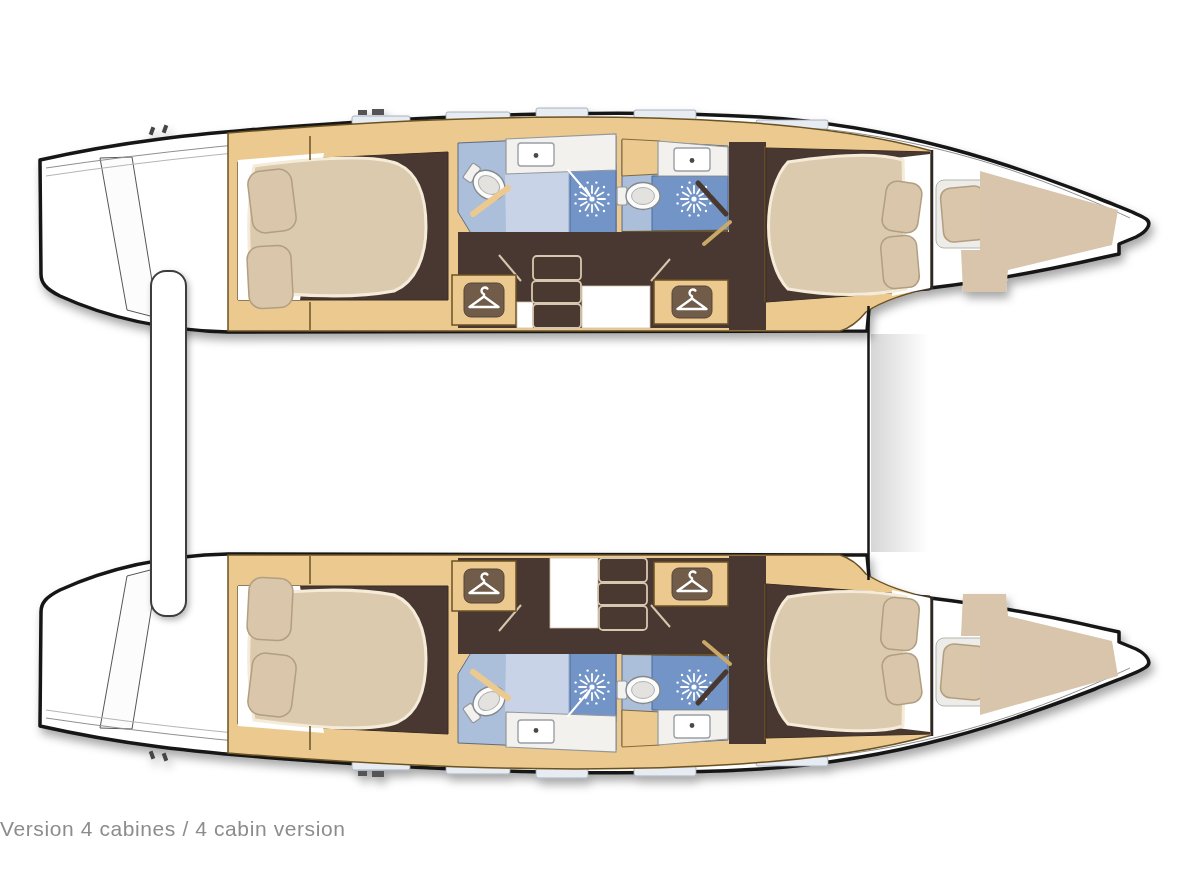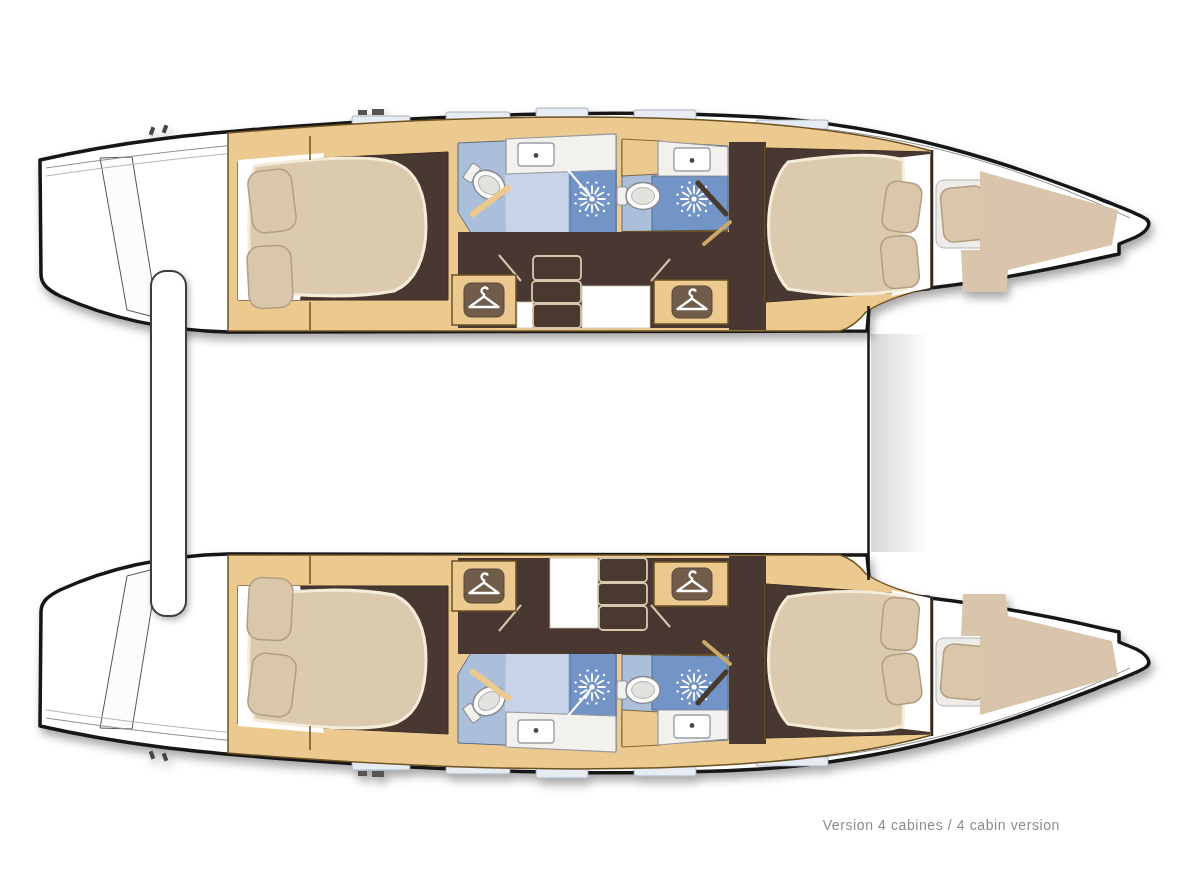--- a/index.html
+++ b/index.html
@@ -21,22 +21,22 @@
   .white{fill:#fff;stroke:#cfc0a8;stroke-width:0.8;}
   .thin{stroke:#8f8f8f;stroke-width:1;fill:none;}
   .hatch{fill:#e7ebf2;stroke:#9aa2ad;stroke-width:0.8;}
   .step{fill:var(--floor);stroke:var(--step_line);stroke-width:1.8;}
   .icon-plate{fill:var(--icon_bg);stroke:#57463a;stroke-width:1;}
   .spray line{stroke:#fff;stroke-width:1.8;stroke-linecap:round;}
   .spray circle{fill:#fff;}
   .hanger path{stroke:#fff;stroke-width:2.4;fill:none;stroke-linecap:round;stroke-linejoin:round;}
   .slab{fill:#fff;stroke:#3c3c3c;stroke-width:2;}
   .beam{stroke:var(--outline);stroke-width:2.5;}
-  .caption{position:absolute;left:0;top:817px;width:1060px;text-align:right;
-           font-size:14px;letter-spacing:0.6px;color:var(--caption);}
+  .caption{position:absolute;left:0;top:817px;width:1060px;text-align:left;
+           font-size:21px;letter-spacing:0.6px;color:var(--caption);}
 </style>
 </head>
 <body>
 
 <div id="stage">
 <svg id="plan" width="1182" height="886" viewBox="0 0 1182 886">
   <defs>
     <filter id="shadow" x="-5%" y="-15%" width="112%" height="135%">
       <feDropShadow dx="3" dy="6" stdDeviation="5" flood-color="#000" flood-opacity="0.35"></feDropShadow>
     </filter>

